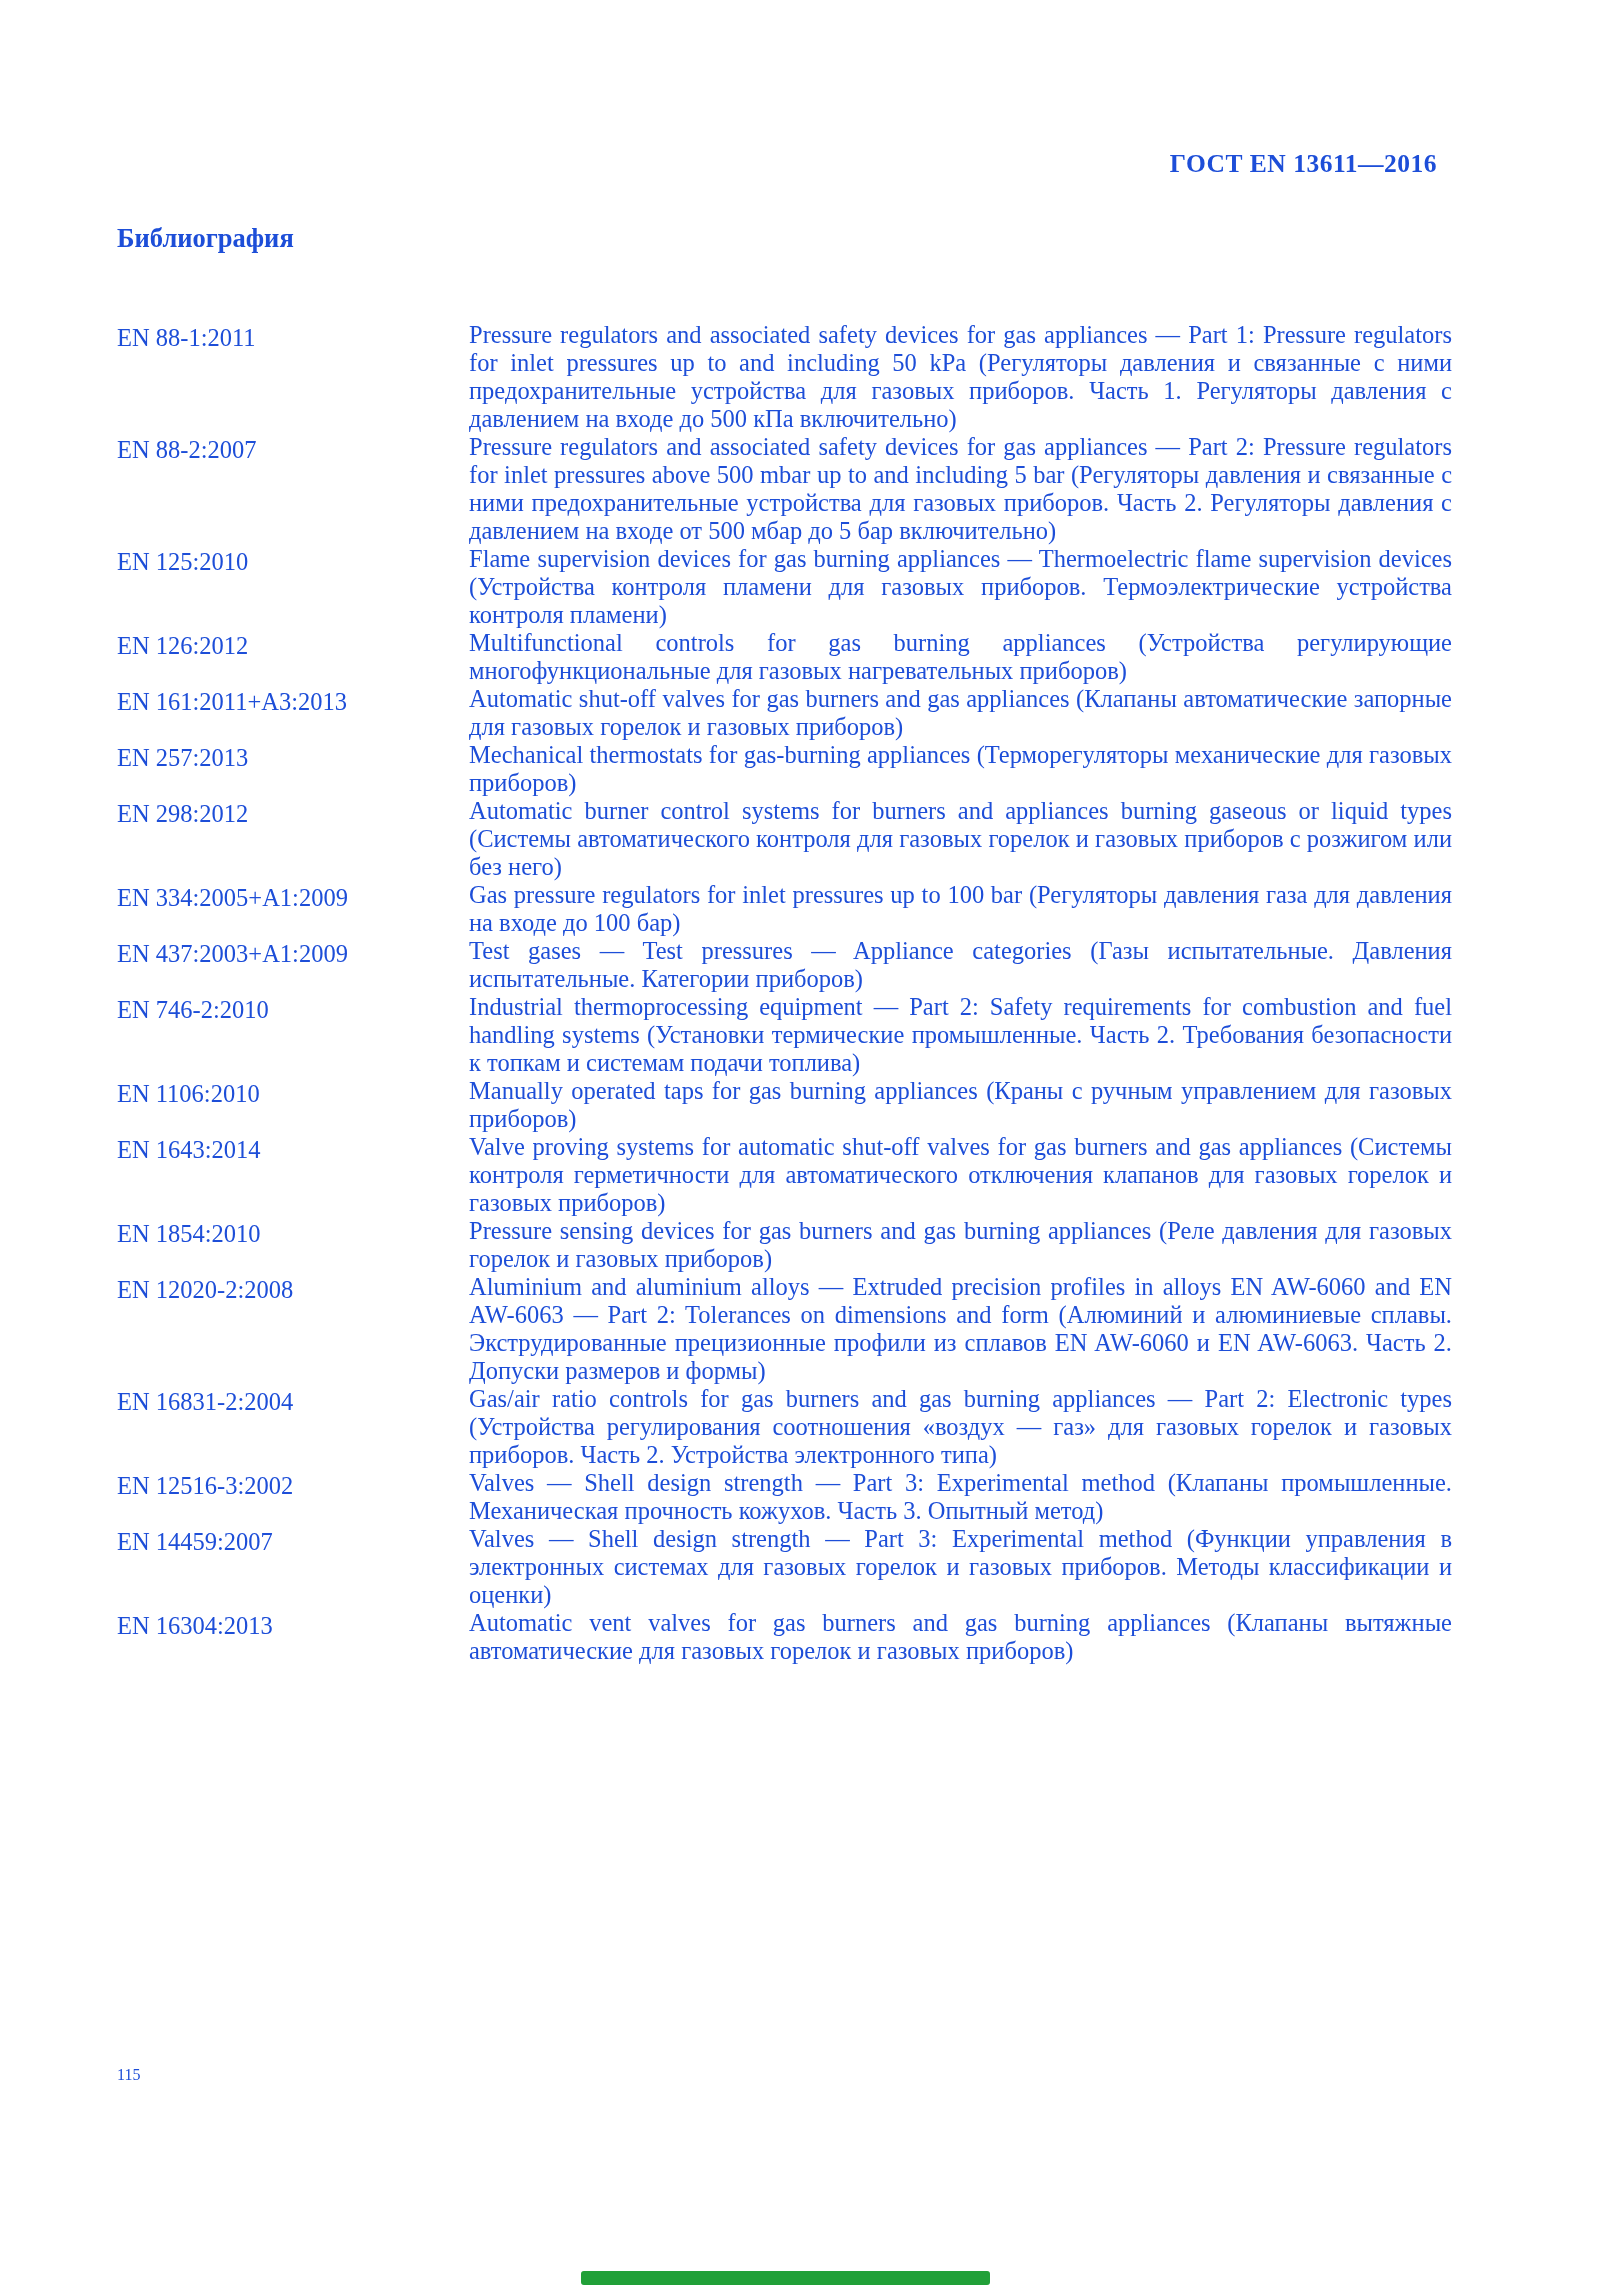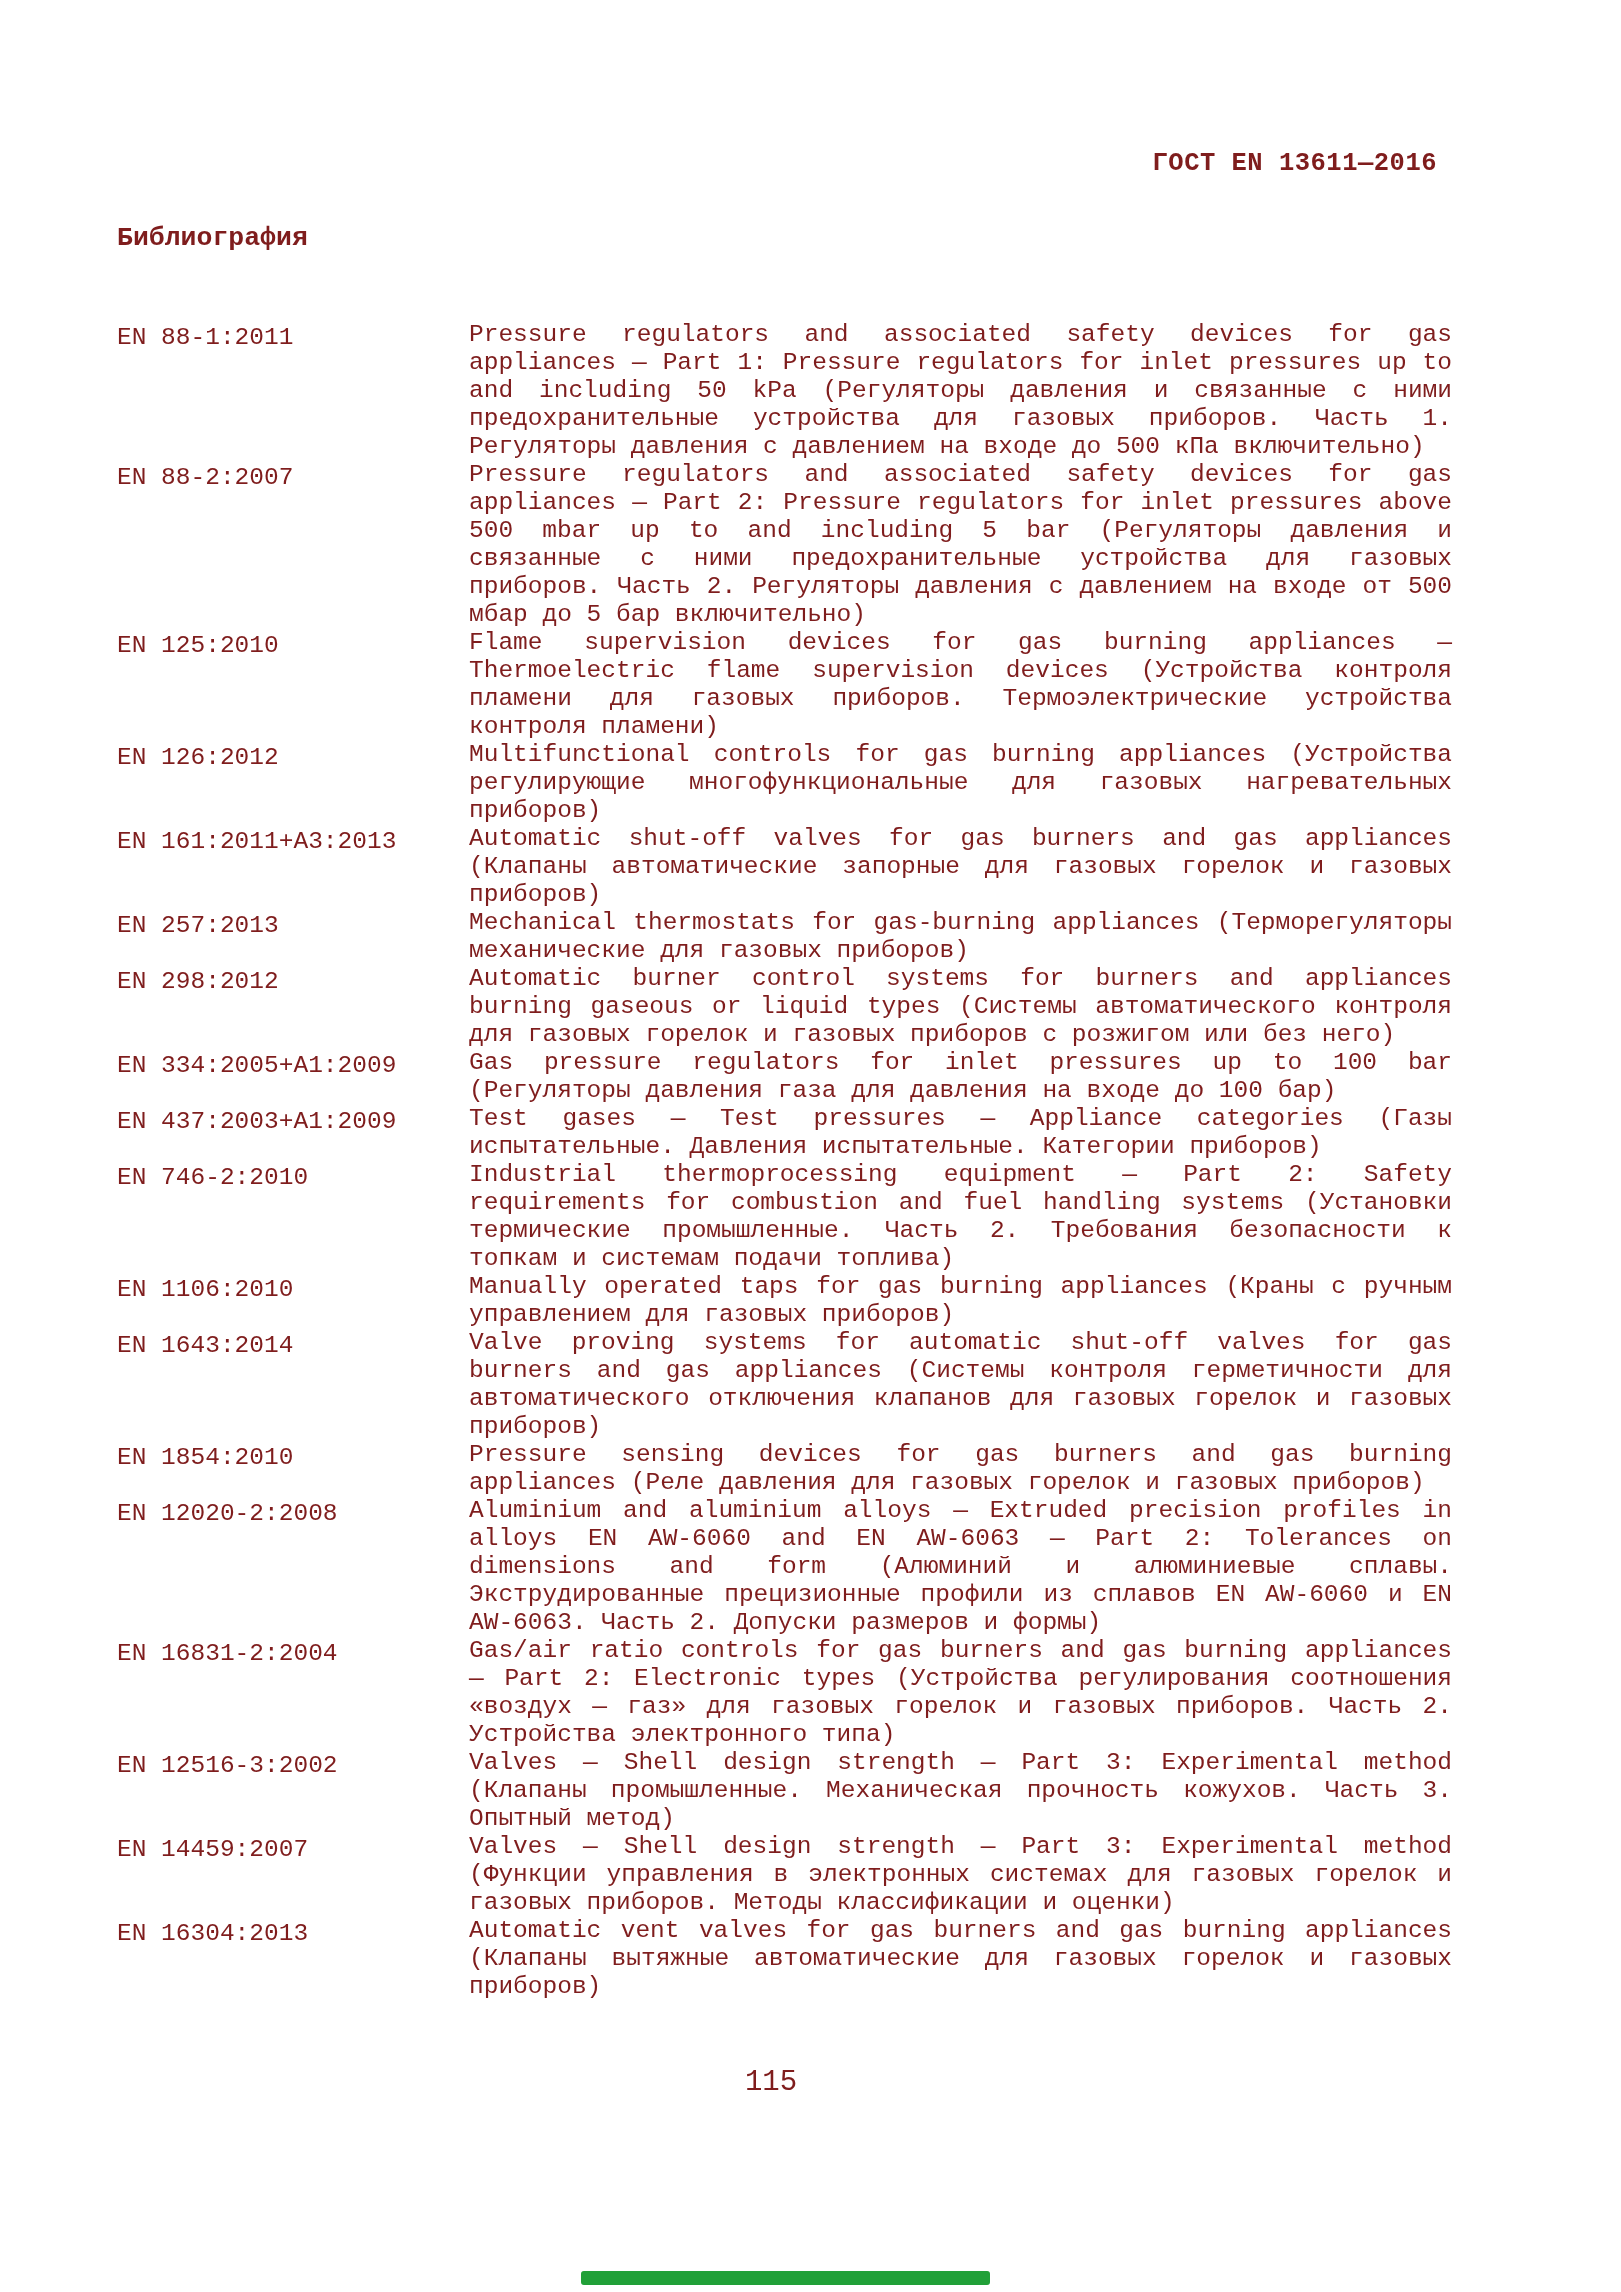--- a/index.html
+++ b/index.html
@@ -5,22 +5,22 @@
   html, body {
     margin: 0;
     padding: 0;
     background: #ffffff;
   }
   .page {
     position: relative;
     width: 1621px;
     height: 2293px;
     background: #ffffff;
-    color: #7f1d1d;
-    font-family: Liberation Mono, monospace;
+    color: #1d4ed8;
+    font-family: Liberation Serif, serif;
     overflow: hidden;
   }
   .doc-header {
     position: absolute;
     top: 149px;
     left: 117px;
     width: 1320px;
     text-align: right;
     font-size: 25.5px;
     font-weight: bold;
@@ -58,22 +58,22 @@
     font-size: 24.5px;
     line-height: 28px;
     text-align: justify;
     text-justify: inter-word;
   }
   .page-number {
     position: absolute;
     top: 2066px;
     left: 117px;
     width: 1308px;
-    text-align: center;
-    font-size: 29px;
+    text-align: left;
+    font-size: 16px;
   }
   .accent-bar {
     position: absolute;
     top: 2271px;
     left: 581px;
     width: 409px;
     height: 13.7px;
     border-radius: 2.9px;
     background: #21A038;
   }

